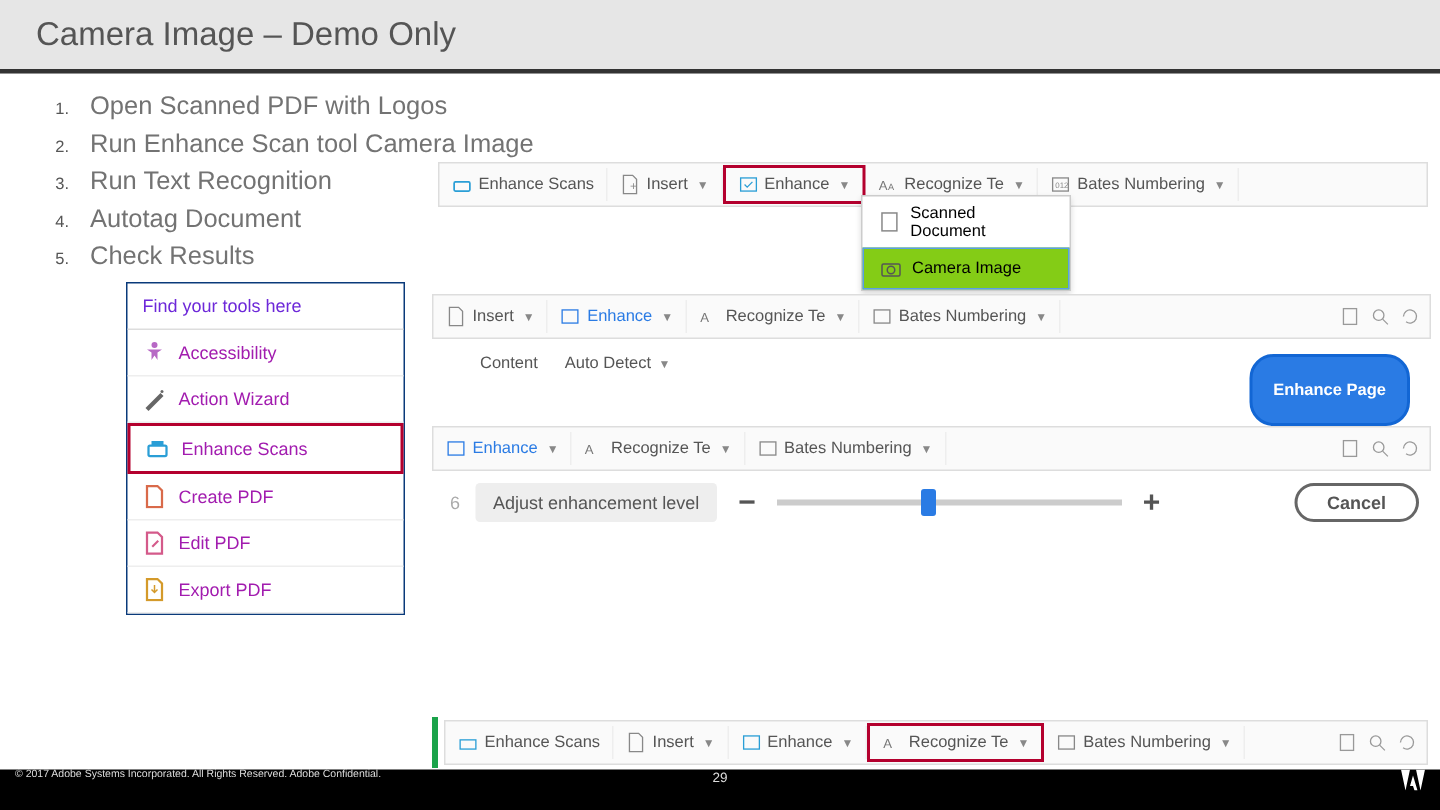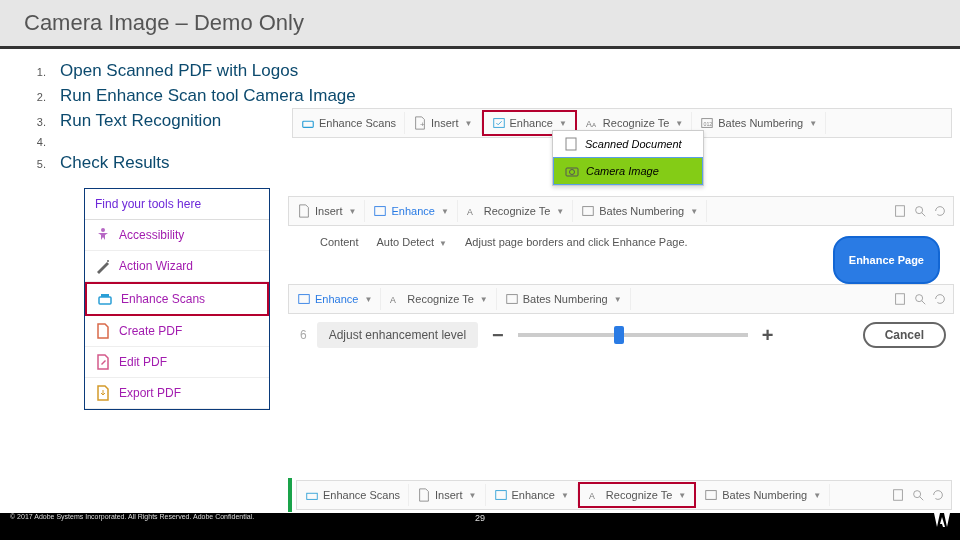--- a/index.html
+++ b/index.html
@@ -3,21 +3,21 @@
 <meta charset="utf-8">
 <style>
   * { box-sizing: border-box; margin: 0; padding: 0; }
   html, body { width: 960px; height: 540px; font-family: Arial, sans-serif; background: #fff; overflow: hidden; }
   .slide { position: relative; width: 960px; height: 540px; }
   .title-bar { background: #e6e6e6; border-bottom: 3px solid #333; padding: 10px 24px; }
   .title { font-size: 22px; color: #555; font-weight: 400; }
   .content { padding: 12px 32px; }
   .step { display: flex; align-items: baseline; gap: 14px; margin-bottom: 5px; font-size: 17px; }
   .step-num { font-size: 11px; color: #555; width: 14px; text-align: right; }
-  .step-text { color: #0c4a6e; }
+  .step-text { color: #737373; }
 
   
   .tools-panel { position: absolute; left: 84px; top: 188px; width: 186px; border: 1px solid #0a3a7a; background: #fff; font-size: 12px; }
   .tools-search { padding: 8px 10px; color: #6d28d9; border-bottom: 1px solid #ddd; }
   .tool-item { display: flex; align-items: center; gap: 8px; padding: 7px 10px; border-bottom: 1px solid #eee; color: #a21caf; }
   .tool-item.highlight { border: 2px solid #b4002e; }
   .ico { width: 16px; height: 16px; display: flex; align-items: center; justify-content: center; }
 
   
   .strip { position: absolute; background: #fafafa; border: 1px solid #ddd; display: flex; align-items: center; font-size: 11px; color: #555; }
@@ -70,20 +70,21 @@
   <div class="step">
         <span class="step-num">2.</span>
         <span class="step-text">Run Enhance Scan tool Camera Image</span>
       </div>
   <div class="step">
         <span class="step-num">3.</span>
         <span class="step-text">Run Text Recognition</span>
       </div>
   <div class="step">
         <span class="step-num">4.</span>
+        <span class="step-text">Autotag Document</span>
       </div>
   <div class="step">
         <span class="step-num">5.</span>
         <span class="step-text">Check Results</span>
       </div>
 </div>
 
 <div class="tools-panel">
   <div class="tools-search">Find your tools here</div>
   <div class="tool-item">
@@ -184,21 +185,21 @@
     <span class="ico">
           <svg viewBox="0 0 16 16">
             <rect x="2" y="3" width="12" height="10" fill="none" stroke="#888"></rect>
             <text x="4" y="11" font-size="6" fill="#888">012</text>
           </svg>
         </span>
     <span>Bates Numbering</span>
         <span class="drop">▼</span>
   </div>
 </div>
-<div class="popup" style="left:552px; top:130px; width:152px;font-style:italic;">
+<div class="popup" style="left:574px; top:130px; width:140px;">
   <div class="row">
     <span class="ico">
           <svg viewBox="0 0 16 16">
             <rect x="3" y="2" width="10" height="12" fill="none" stroke="#888"></rect>
           </svg>
         </span>
     <span>Scanned Document</span>
   </div>
   <div class="row sel">
     <span class="ico">
@@ -257,21 +258,20 @@
           <path d="M10 10l4 4" stroke="#999"></path>
         </svg>
     <svg class="mini-ico" viewBox="0 0 16 16">
           <path d="M3 8a5 5 0 1 1 2 4" fill="none" stroke="#999"></path>
         </svg>
   </div>
 </div>
 <div class="opt-row" style="left:320px; top:236px; width:620px;">
   <span>Content</span>
   <span><span>Auto Detect</span> <span class="drop">▼</span></span>
-  <span>Adjust page borders and click Enhance Page.</span>
   <span style="flex:1"></span>
   <span class="pill-btn blue-fill hl-blue">Enhance Page</span>
 </div>
 
 <div class="strip" style="left:288px; top:284px; width:666px; height:30px;">
   <div class="chip" style="color:#2a7be4">
         <span class="ico">
           <svg viewBox="0 0 16 16">
             <rect x="2" y="3" width="12" height="10" fill="none" stroke="#2a7be4"></rect>
           </svg>

